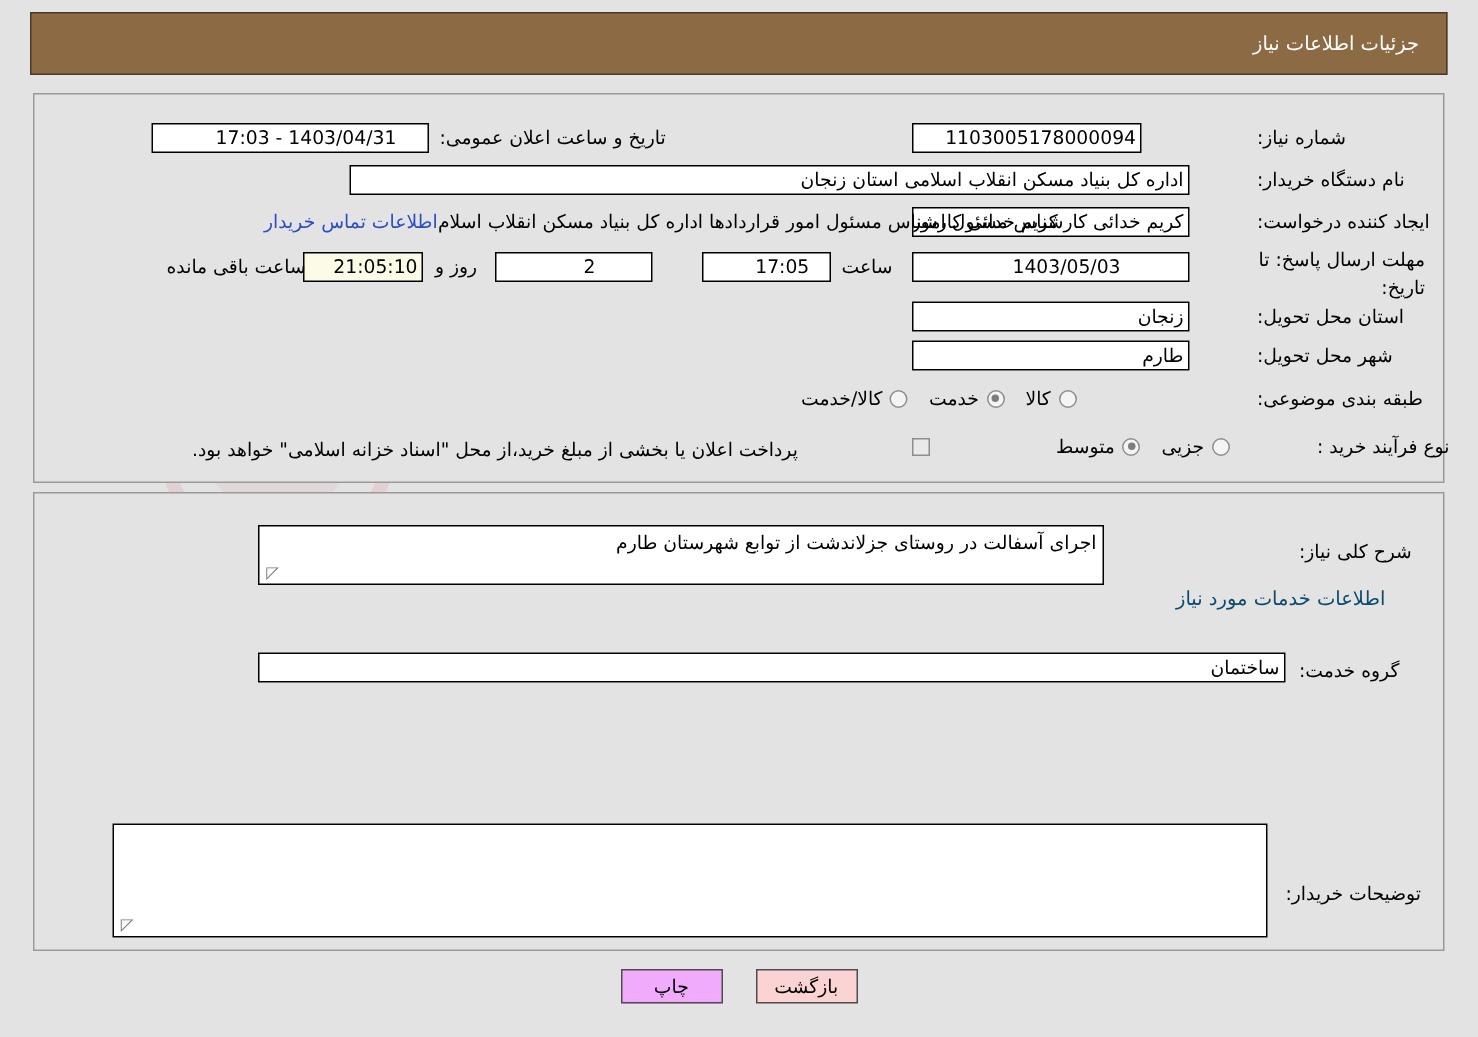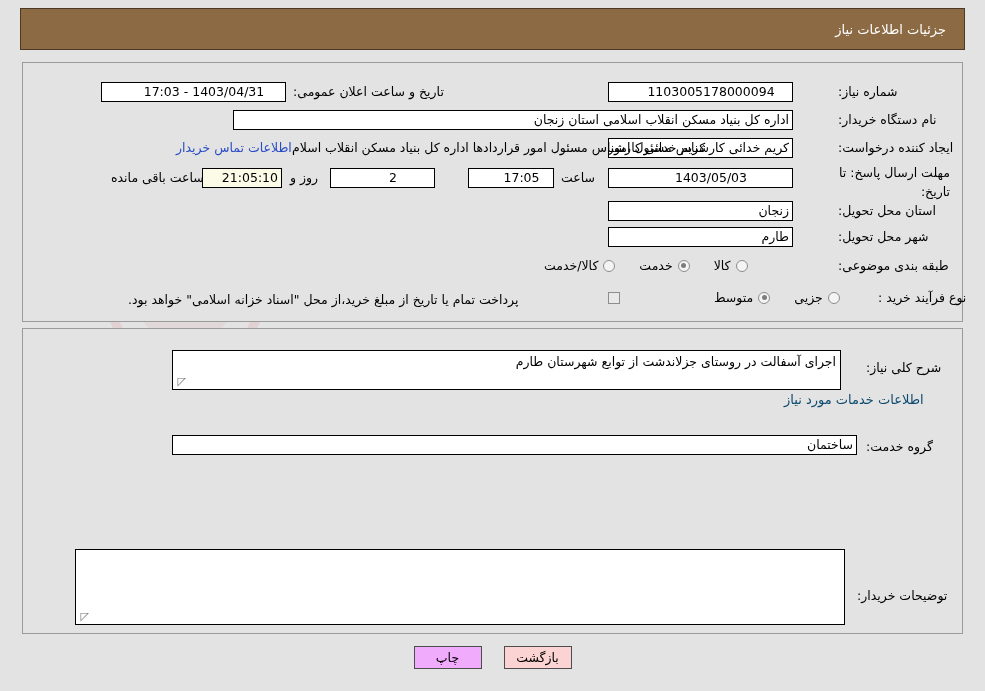--- a/index.html
+++ b/index.html
@@ -119,21 +119,21 @@
   .radio.on::after {
     content: "";
     position: absolute;
     left: 2.5px; top: 2.5px;
     width: 5px; height: 5px;
     border-radius: 50%;
     background: #7d7d7d;
   }
   .radio-group { display: flex; flex-direction: row; align-items: center; }
   .radio-item  { display: flex; flex-direction: row; align-items: center; }
-  .radio-item .rl { font-size: 12.5px; margin-right: 5px; margin-left: 24px; }
+  .radio-item .rl { font-size: 12.5px; margin-right: 5px; margin-left: 14px; }
 
   
   .ta {
     background: #ffffff;
     border: 1px solid #000;
     box-sizing: border-box;
     font-size: 12.5px;
     color: #000;
     padding: 3px 4px 0 0;
     direction: rtl;
@@ -234,21 +234,21 @@
 
   <div class="title-bar">
     <span class="title-text">جزئیات اطلاعات نیاز</span>
   </div>
 
   <div class="panel" id="panel-top"></div>
 
   <div class="row" style="left:838px; top:84px; z-index:4;">
     <span class="lbl">شماره نیاز:</span>
   </div>
-  <div class="fld center" style="position:absolute; left:608px; top:82px; width:185px; z-index:4;">1103005178000094</div>
+  <div class="fld center" style="position:absolute; left:608px; top:82px; width:153px; z-index:4;">1103005178000094</div>
 
   <div class="row" style="left:293px; top:84px; z-index:4;">
     <span class="lbl">تاریخ و ساعت اعلان عمومی:</span>
   </div>
   <div class="fld center" style="position:absolute; left:101px; top:82px; width:185px; z-index:4;">1403/04/31 - 17:03</div>
 
   <div class="row" style="left:838px; top:112px; z-index:4;">
     <span class="lbl">نام دستگاه خریدار:</span>
   </div>
   <div class="fld right" style="position:absolute; left:233px; top:110px; width:560px; z-index:4;">اداره کل بنیاد مسکن انقلاب اسلامی استان زنجان</div>
@@ -306,26 +306,26 @@
     <span class="radio-item">
       <span class="radio"></span>
       <span class="rl">جزیی</span>
     </span>
     <span class="radio-item">
       <span class="radio on"></span>
       <span class="rl">متوسط</span>
     </span>
   </div>
   <span style="position:absolute; left:608px; top:292px; width:12px; height:12px; border:1px solid #8d8d8d; background:#e9e9e9; box-sizing:border-box; z-index:4;"></span>
-  <span class="inline-txt" style="position:absolute; left:128px; top:292px; z-index:4;">پرداخت تمام یا تاریخ از مبلغ خرید،از محل "اسناد خزانه اسلامی" خواهد بود.</span>
+  <span class="inline-txt" style="position:absolute; left:128px; top:292px; z-index:4;">پرداخت اعلان یا بخشی از مبلغ خرید،از محل "اسناد خزانه اسلامی" خواهد بود.</span>
 
   <div class="panel" id="panel-bottom"></div>
 
   <div style="position:absolute; left:866px; top:360px; z-index:4;" class="lbl b">شرح کلی نیاز:</div>
-  <div class="ta" style="position:absolute; left:172px; top:350px; width:669px; height:40px; z-index:4;padding-left:31px;">
+  <div class="ta" style="position:absolute; left:172px; top:350px; width:564px; height:40px; z-index:4;padding-left:31px;">
     <span>اجرای آسفالت در روستای  جزلاندشت از توابع شهرستان طارم</span>
     <span class="grip">◸</span>
   </div>
 
   <div class="sec-head" style="left:784px; top:392px; z-index:4;">اطلاعات خدمات مورد نیاز</div>
 
   <div style="position:absolute; left:866px; top:439px; z-index:4;" class="lbl b">گروه خدمت:</div>
   <div class="fld right" style="position:absolute; left:172px; top:435px; width:685px; z-index:4;">ساختمان</div>
 
   <table class="tbl" style="left:47px; top:479px; width:891px;">

